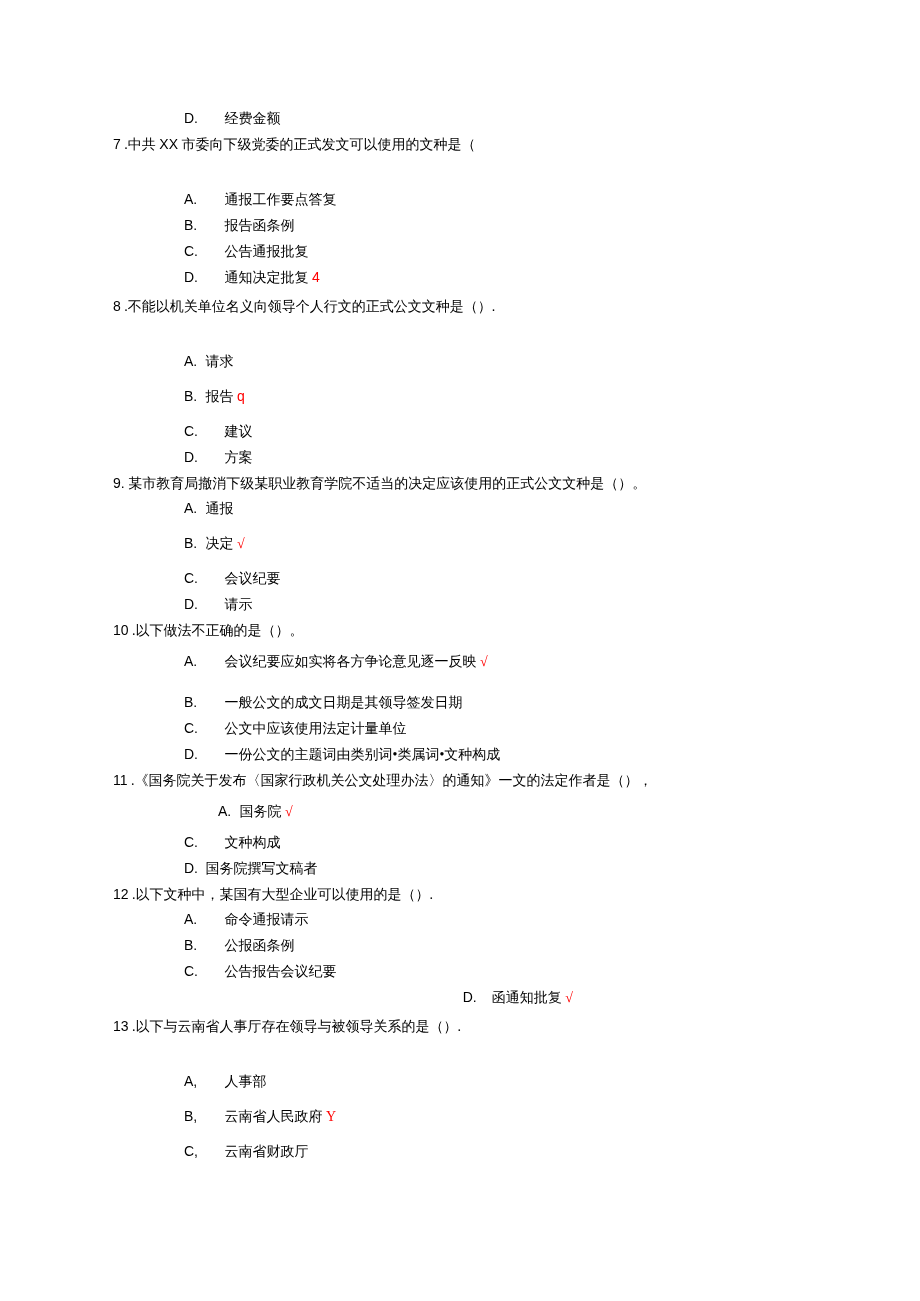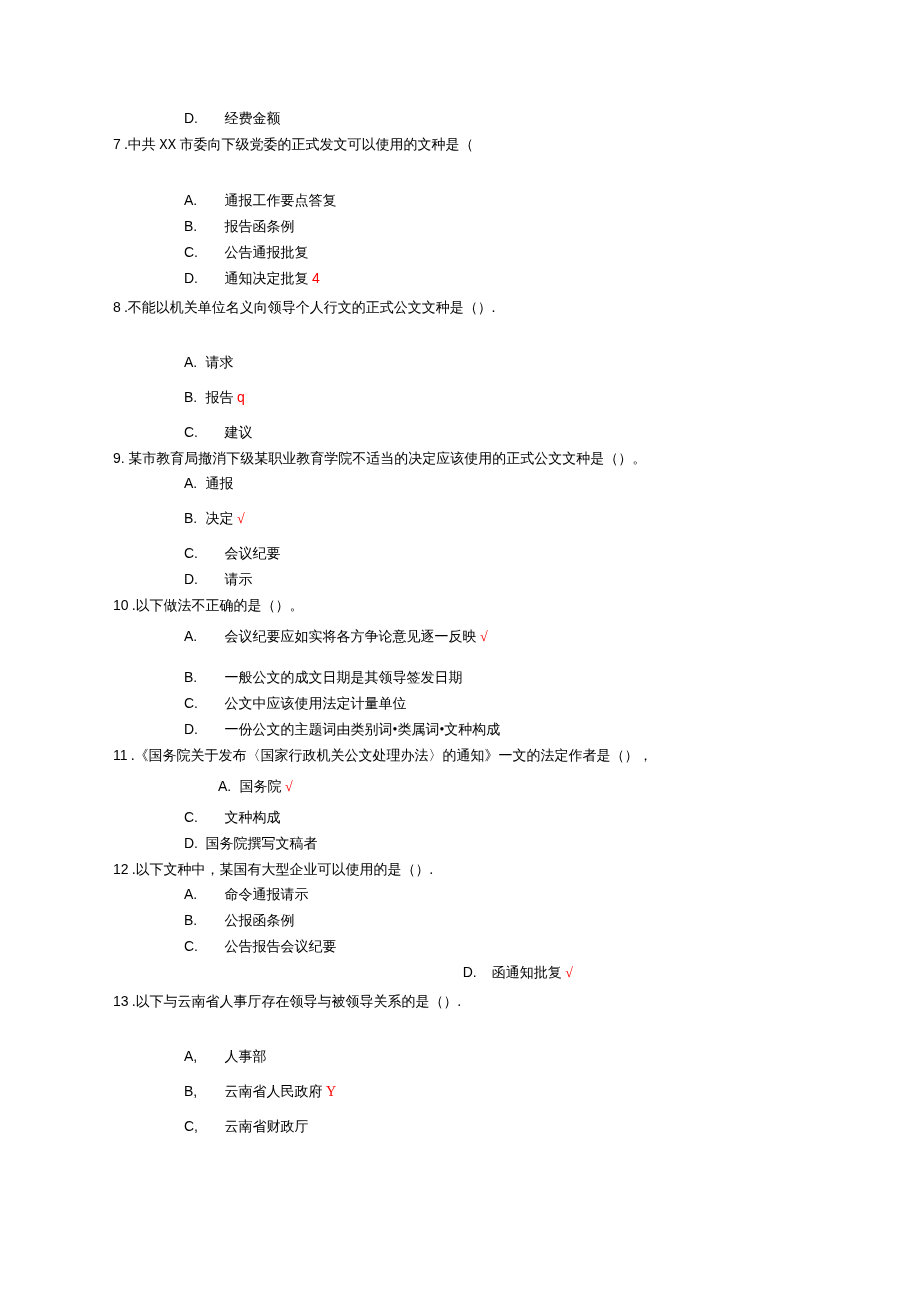--- a/index.html
+++ b/index.html
@@ -44,21 +44,21 @@
     margin-bottom: 4px;
   }
   .question-line-gap {
     margin-top: 2px;
     margin-bottom: 34px;
   }
   .qnum {
     font-family: Arial, sans-serif;
   }
   .latin {
-    font-family: Liberation Mono, monospace;
+    font-family: Liberation Sans, sans-serif;
   }
   .mark-red {
     color: #ff0000;
     font-family: Arial, sans-serif;
   }
   .mark-red-cn {
     color: #ff0000;
     font-family: "SimSun", serif;
   }
   .indent-a {
@@ -106,20 +106,24 @@
     <span>请求</span>
   </div>
   <div class="option-line-wide">
     <span class="option-label-tight">B.</span>
     <span>报告 </span><span class="mark-red">q</span>
   </div>
   <div class="option-line">
     <span class="option-label">C.</span>
     <span>建议</span>
   </div>
+  <div class="option-line">
+    <span class="option-label">D.</span>
+    <span>方案</span>
+  </div>
 
   <div class="question-line">
     <span class="qnum">9.</span>
     <span>某市教育局撤消下级某职业教育学院不适当的决定应该使用的正式公文文种是（）。</span>
   </div>
   <div class="option-line-wide" style="padding-left:71px;">
     <span class="option-label-tight">A.</span>
     <span>通报</span>
   </div>
   <div class="option-line-wide" style="padding-left:71px;">

